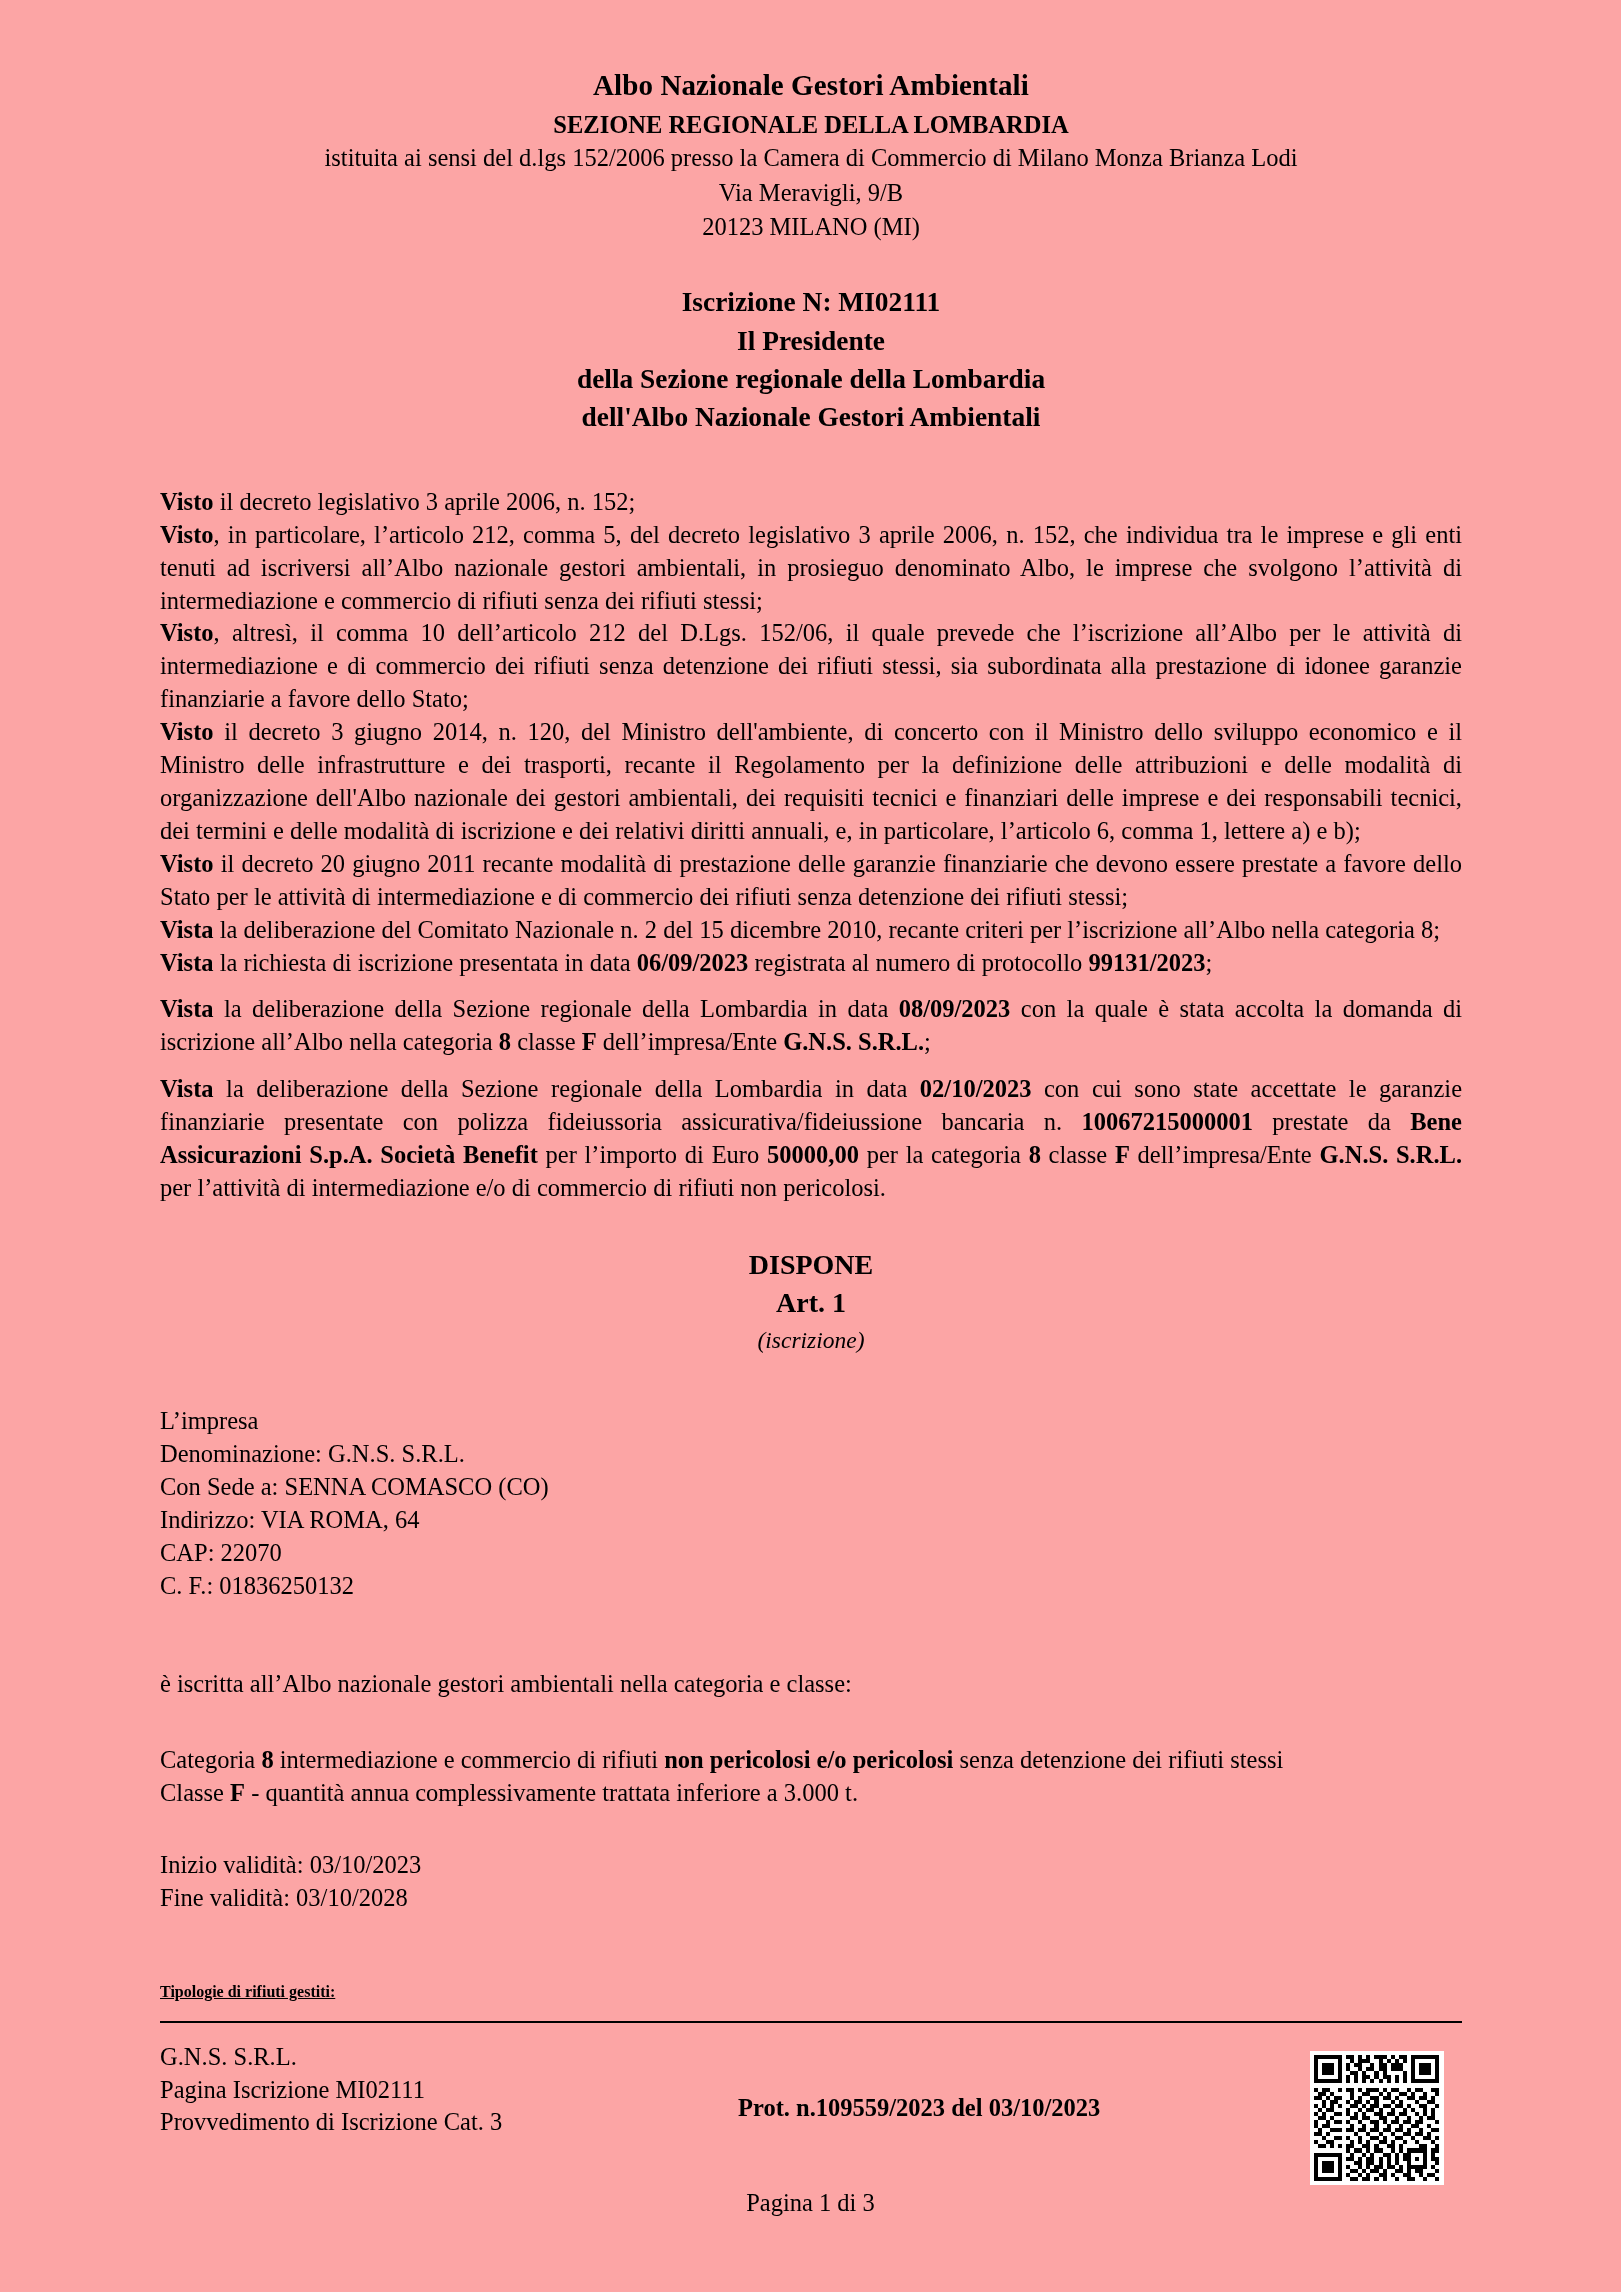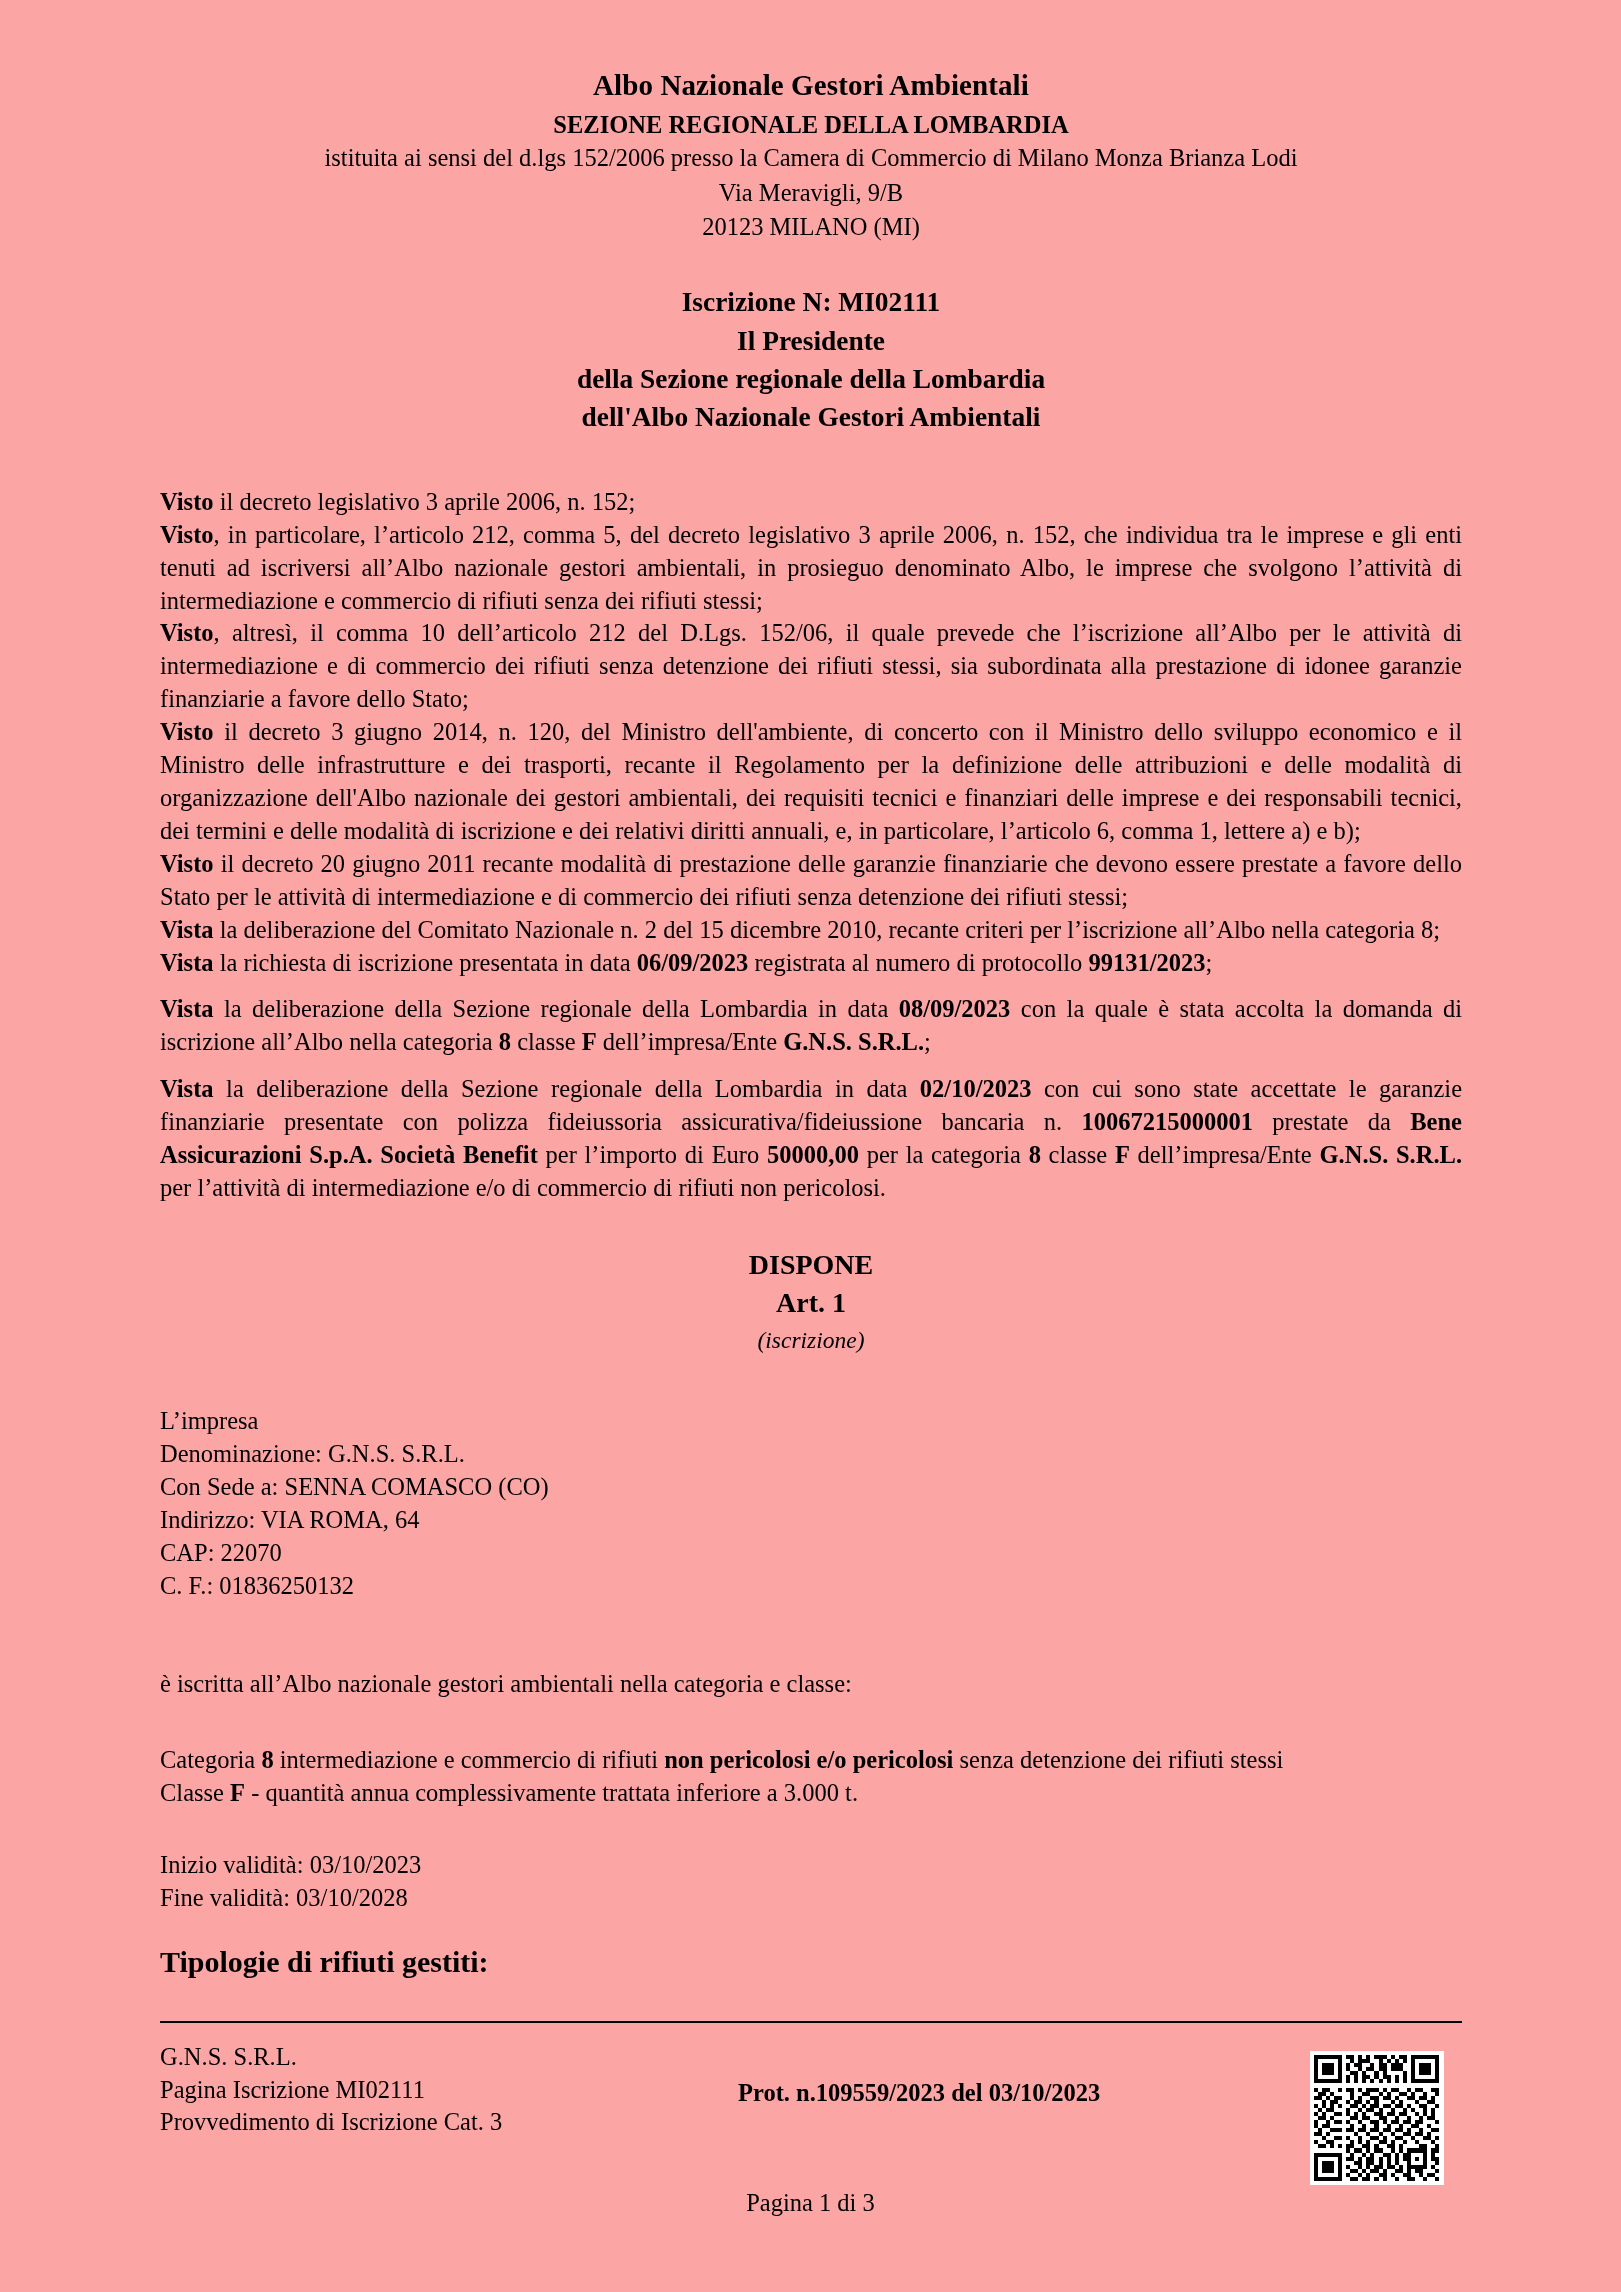--- a/index.html
+++ b/index.html
@@ -119,23 +119,24 @@
     margin-top: 43px;
     font-size: 24.5px;
     line-height: 1.345;
   }
   .validity-block {
     margin-top: 39px;
     font-size: 24.5px;
     line-height: 1.345;
   }
   .tipologie-block {
-    margin-top: 27px;
-    font-size: 30px;
-    line-height: 1.345;
+    margin-top: 66px;
+    font-size: 16px;
+    line-height: 1.345;
+    text-decoration: underline;
   }
   .tipologie-title {
     font-weight: bold;
   }
   .tip-list {
     margin: 2px 0 0 0;
     padding-left: 45px;
     list-style: none;
   }
   .tip-list li {
@@ -167,21 +168,21 @@
     font-size: 24.5px;
     line-height: 1.345;
     height: 137px;
   }
   .footer-left div {
     white-space: nowrap;
   }
   .footer-prot {
     position: absolute;
     left: 578px;
-    top: 36px;
+    top: 51px;
     font-size: 24.5px;
     font-weight: bold;
     white-space: nowrap;
   }
   .qr-wrap {
     position: absolute;
     right: 9.8px;
     top: 10.8px;
     width: 151px;
     height: 134px;

